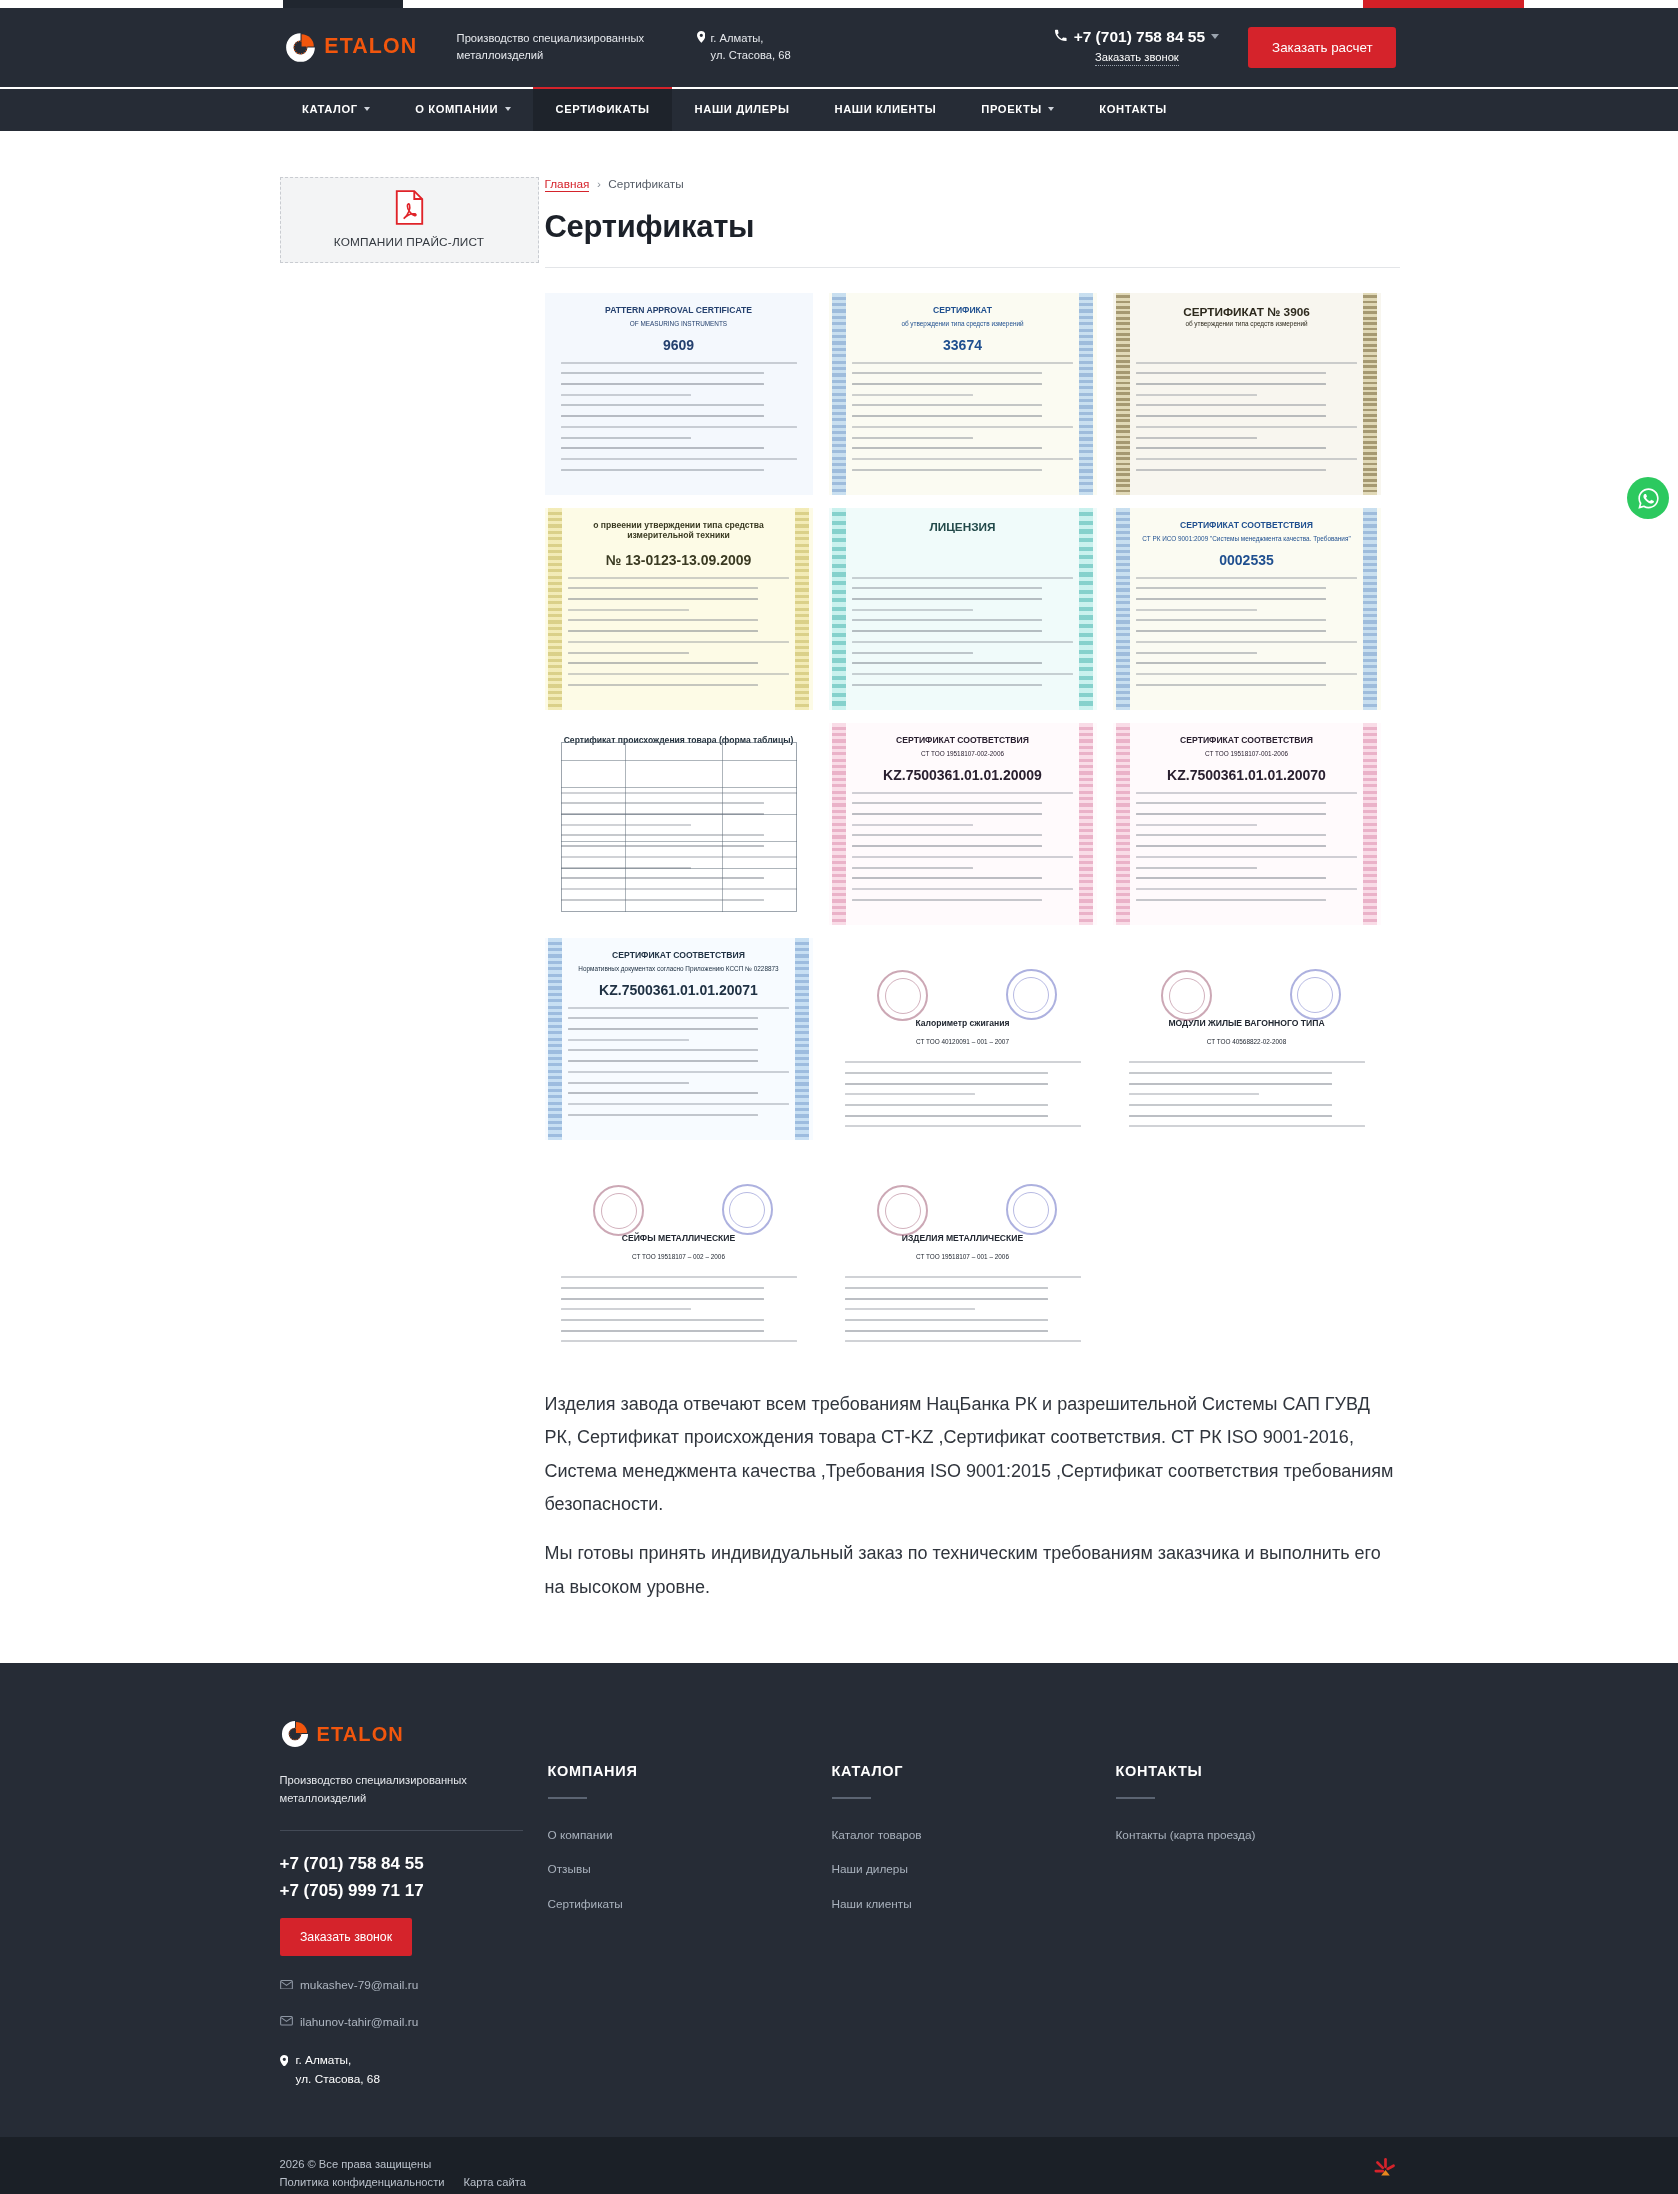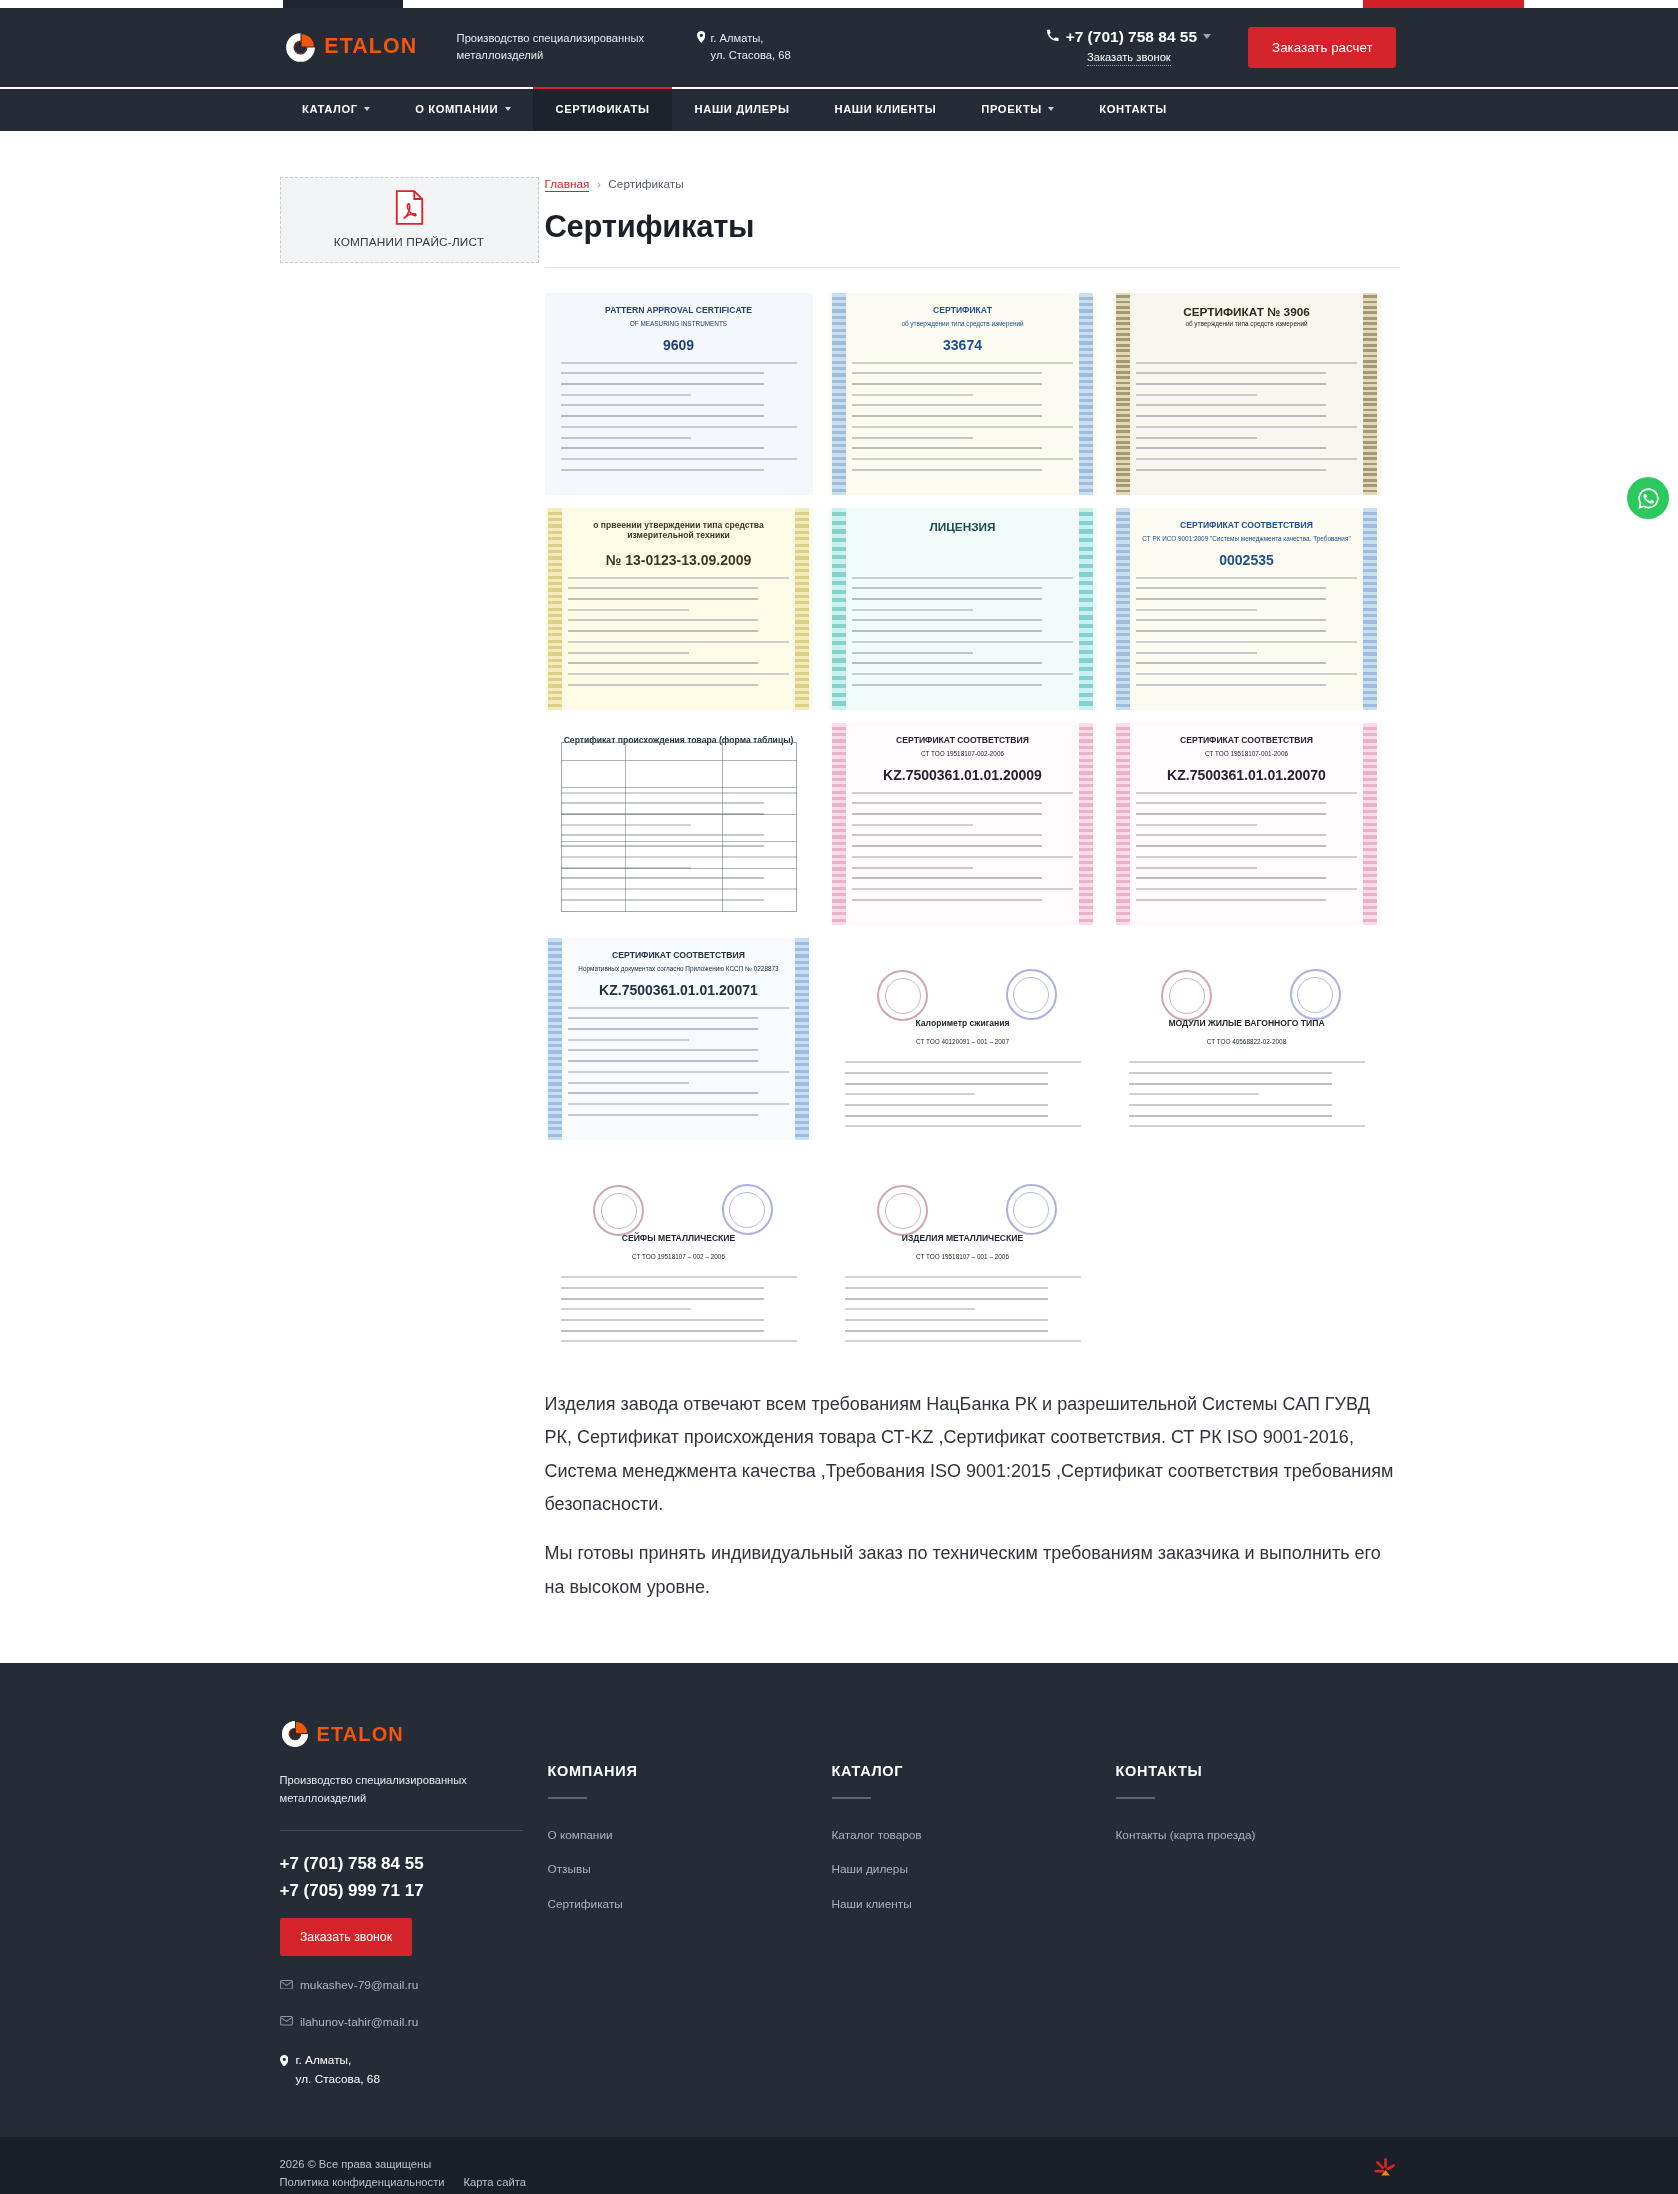--- a/index.html
+++ b/index.html
@@ -36,21 +36,21 @@
   .hdr-right { margin-left:auto; display:flex; align-items:center; gap:29px; padding-right:3.2px; }
   .phone-box { text-align:center; }
   .phone-line { display:flex; align-items:center; justify-content:center; gap:6.4px; color:#ffffff; font-size:15.5px; font-weight:bold; }
   .caret-dn { width:0;height:0;border-left:4.3px solid transparent;border-right:4.3px solid transparent;border-top:5.4px solid #9aa3ae; }
   .callback-link {
     display:inline-block; margin-top:5.4px; color:#ffffff; font-size:11.2px;
     border-bottom:1.1px dotted #9aa3ae; padding-bottom:2.1px; cursor:pointer;
   }
   .btn-red {
     background:#d5232b; color:#ffffff; font-size:13.4px; border:0; border-radius:3.2px;
-    padding:13px 23.6px; cursor:pointer; white-space:nowrap;margin-left:8px;
+    padding:13px 23.6px; cursor:pointer; white-space:nowrap;
   }
 
   
   .nav { background:#262c36; position:relative; height:44px; }
   .nav-rule { position:absolute; left:0; right:0; top:0; height:2.1px; background:#ffffff; }
   .nav-inner { width:1120px; margin:0 auto; display:flex; height:44px; position:relative; }
   .nav-item {
     display:flex; align-items:center; justify-content:center; gap:6.4px;
     padding:0 22.5px; color:#ffffff; font-size:11.2px; font-weight:bold; letter-spacing:0.6px;
     cursor:pointer; position:relative; white-space:nowrap;

